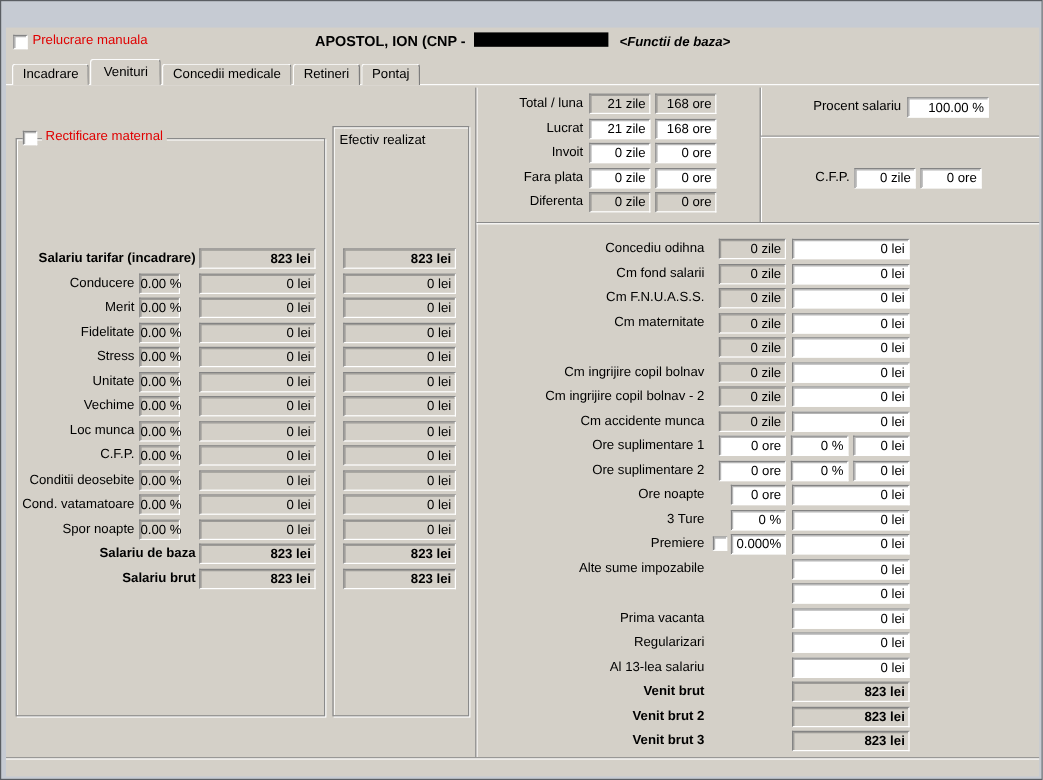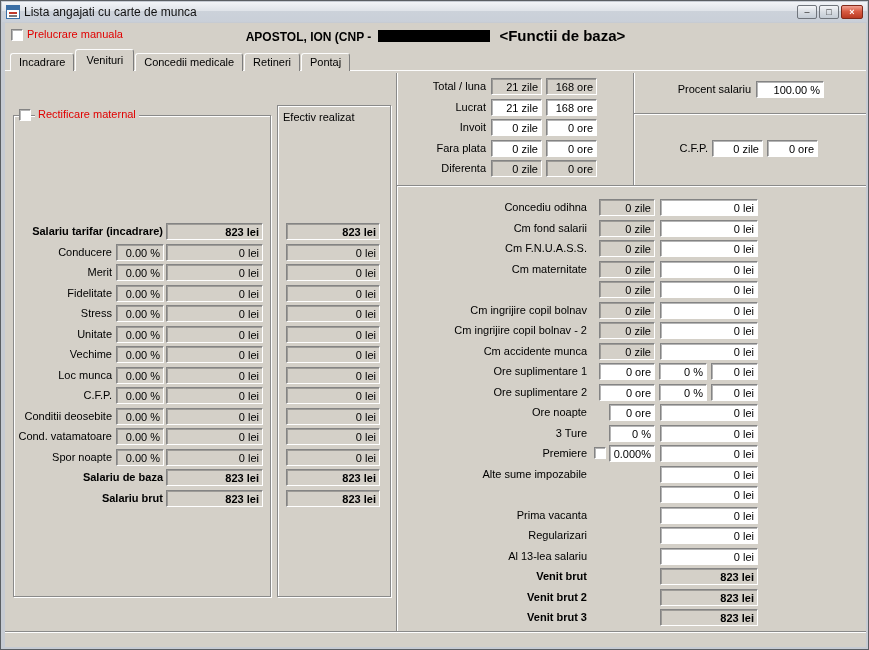--- a/index.html
+++ b/index.html
@@ -46,24 +46,24 @@
 
   
   .tabs{position:absolute;left:5px;top:26px;height:22px;display:flex;align-items:flex-end;z-index:3;}
   .tab{height:18px;line-height:17px;padding:0 8px;background:#d4d0c8;
     border-top:1px solid #fcfcfc;border-left:1px solid #fcfcfc;border-right:1px solid #7d7d7d;
     border-radius:3px 3px 0 0;margin-right:1px;white-space:nowrap;}
   .tab.active{height:22px;line-height:20px;padding:0 10px;position:relative;z-index:4;}
   .tabline{position:absolute;left:0;top:47px;width:861px;height:0;border-top:1px solid #fcfcfc;z-index:1;}
 
   
-  .lrow{position:absolute;left:0;width:392px;height:17px;margin-top:16px;}
+  .lrow{position:absolute;left:0;width:392px;height:17px;}
   .lrow .llbl{left:4px;width:103px;}
   .lrow .llbl.wide{width:154px;}
-  .lrow .pct{left:111px;width:48px;}
+  .lrow .pct{left:111px;width:34px;}
   .lrow .lei{left:161px;width:97px;}
   .lrow .ef{left:281px;width:94px;}
 
   
   .prow{position:absolute;left:0;width:600px;height:17px;}
   .prow .plbl{left:396px;width:85px;}
   .prow .zile{left:486px;width:51px;}
   .prow .ore{left:541px;width:51px;}
 
   
@@ -73,39 +73,30 @@
   .rrow .f1s{left:604px;width:46px;}
   .rrow .f2{left:654px;width:48px;}
   .rrow .f3{left:706px;width:47px;}
   .rrow .leiw{left:655px;width:98px;}
 </style>
 </head>
 <body>
 
 <div class="window">
 
-  <div class="titlebar">
-    <div class="app-icon"></div>
-    <div class="tb-title">Lista angajati cu carte de munca</div>
-    <div class="tb-btns">
-      <div class="tb-btn">–</div>
-      <div class="tb-btn">□</div>
-      <div class="tb-btn close">×</div>
-    </div>
-  </div>
 
   <div class="client">
 
     <div class="cb" style="left:6px;top:6px;"></div>
     <div class="lbl red" style="left:22px;top:3px;">Prelucrare manuala</div>
 
     <div style="position:absolute;left:0;top:4px;width:861px;text-align:center;white-space:nowrap;">
       <span class="bold" style="font-size:12px;">APOSTOL, ION (CNP -</span>
       <span style="display:inline-block;width:112px;height:12px;background:#000;vertical-align:-1px;margin:0 6px 0 4px;"></span>
-      <span class="bold" style="font-size:15px;">&lt;Functii de baza&gt;</span>
+      <span class="bold" style="font-size:11px;font-style:italic;">&lt;Functii de baza&gt;</span>
     </div>
 
     <div class="tabline"></div>
     <div class="tabs">
       <div class="tab">Incadrare</div>
       <div class="tab active">Venituri</div>
       <div class="tab">Concedii medicale</div>
       <div class="tab">Retineri</div>
       <div class="tab">Pontaj</div>
     </div>

